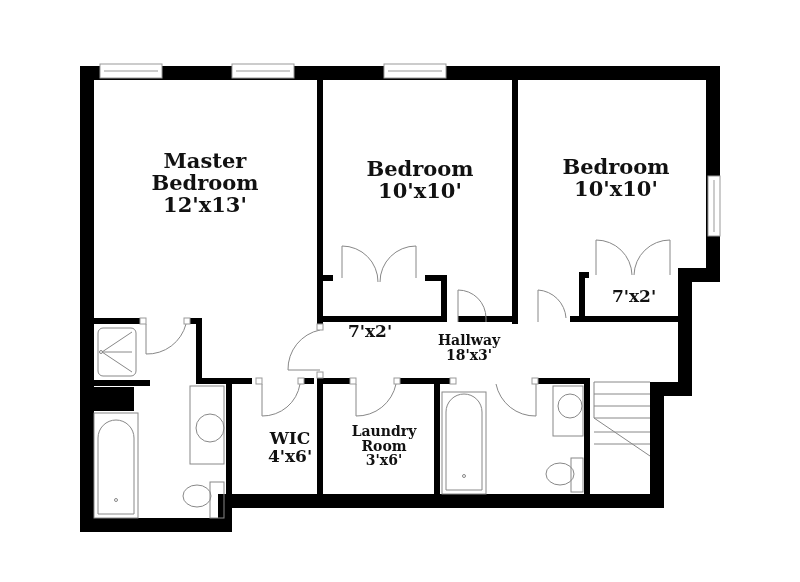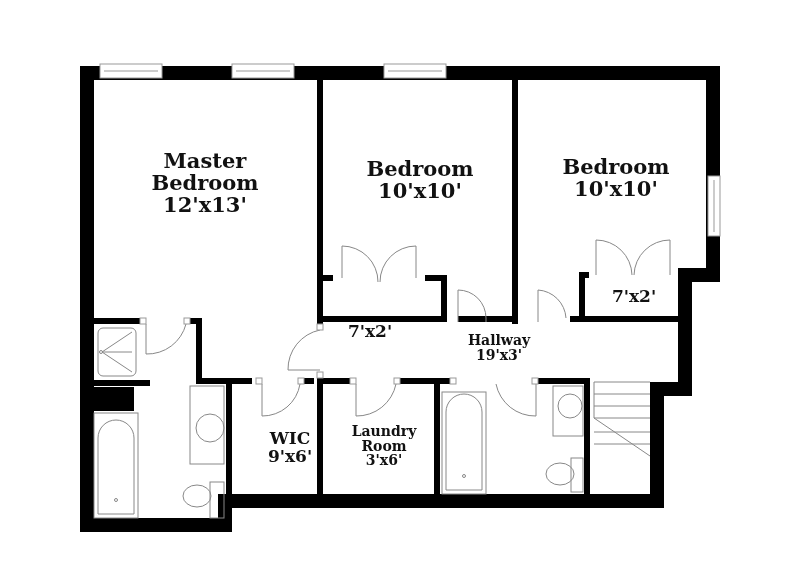--- a/index.html
+++ b/index.html
@@ -165,27 +165,27 @@
 </div>
 
 <div class="lbl med" style="left:330px; top:291px; width:80px;margin-top:32px;">
   <div>7'x2'</div>
 </div>
 
 <div class="lbl med" style="left:594px; top:288px; width:80px;">
   <div>7'x2'</div>
 </div>
 
-<div class="lbl sm" style="left:454px; top:333px; width:90px;">
+<div class="lbl sm" style="left:424px; top:333px; width:90px;">
   <div>Hallway</div>
-  <div>19'x3'</div>
+  <div>18'x3'</div>
 </div>
 
 <div class="lbl med" style="left:252px; top:430px; width:76px;">
   <div>WIC</div>
-  <div>9'x6'</div>
+  <div>4'x6'</div>
 </div>
 
 <div class="lbl sm" style="left:332px; top:424px; width:104px;">
   <div>Laundry</div>
   <div>Room</div>
   <div>3'x6'</div>
 </div>
 
 </body></html>

